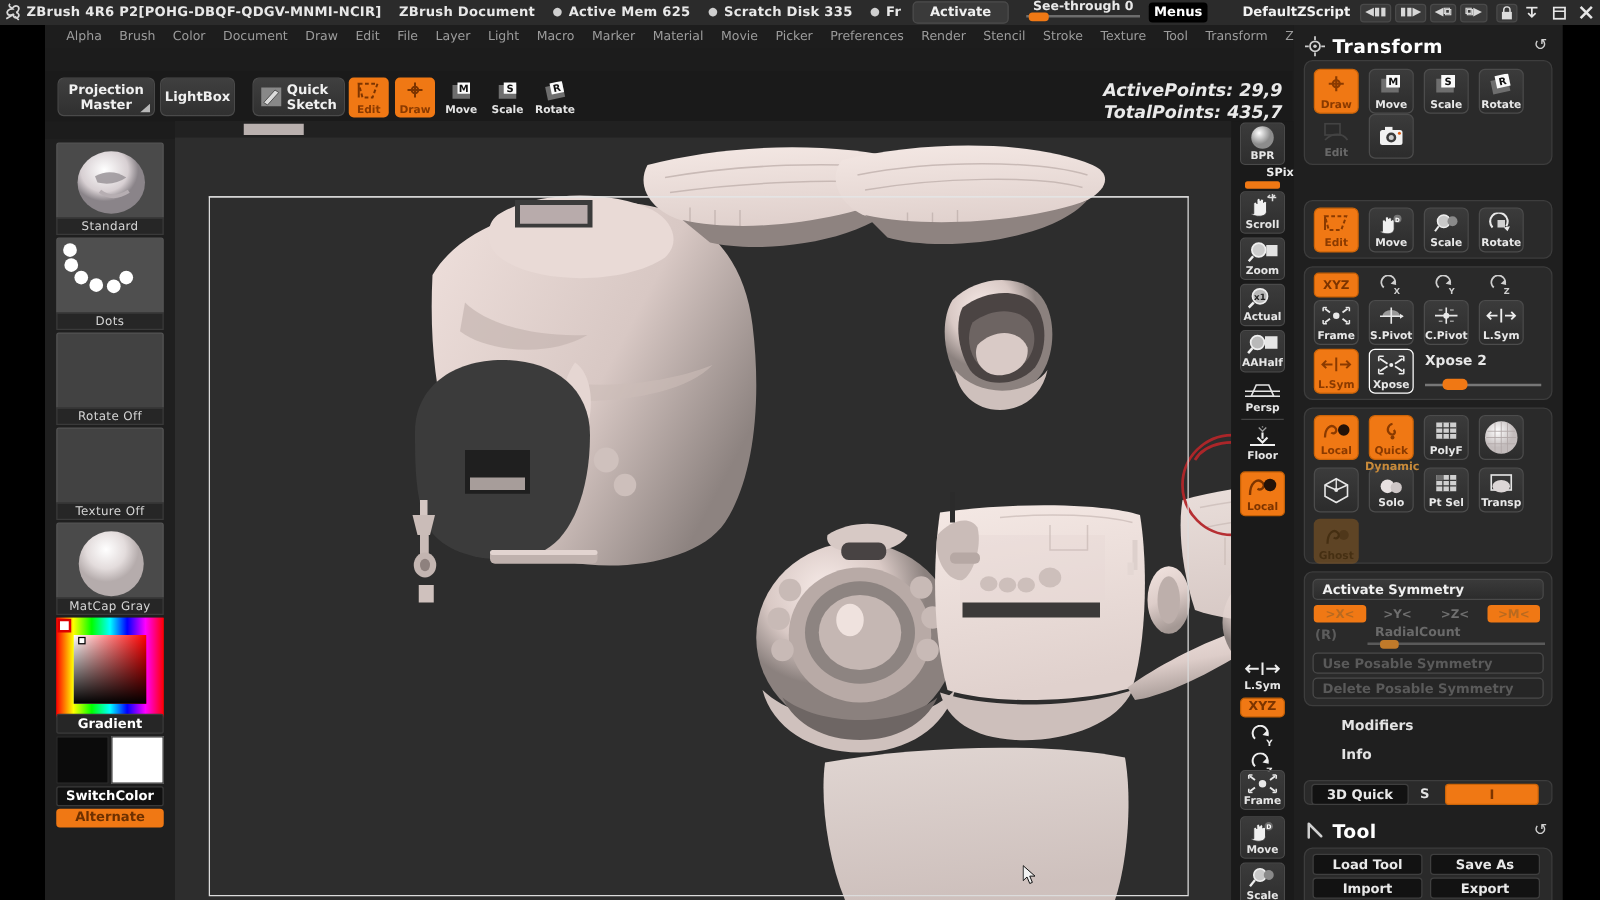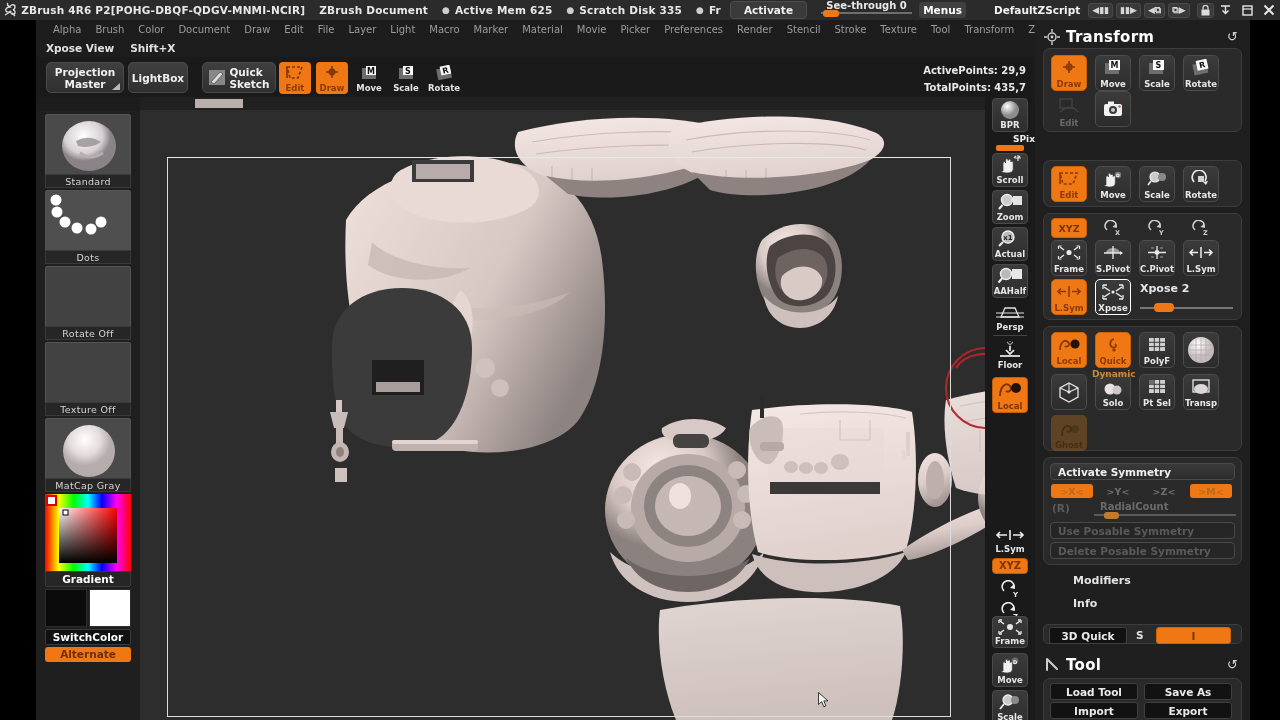--- a/index.html
+++ b/index.html
@@ -27,21 +27,21 @@
   .tb-txt{ margin-right:14px; letter-spacing:.2px; }
   .tb-dot{ color:#cfcfcf; margin-right:5px; font-size:9px; }
   .tb-quicksave{
     background:#3a3a3a; border:1px solid #4d4d4d; border-radius:4px;
     padding:2px 13px; font-size:10.5px; color:#f0f0f0; margin:0 7px;
   }
   .tb-slider{ display:flex; flex-direction:column; width:112px; margin:0 7px; position:relative; height:20px;}
   .tb-slider .lbl{ font-size:10px; text-align:center; color:#e8e8e8; line-height:11px;}
   .tb-slider .track{ height:2px; background:#6d6d6d; margin-top:1px; position:relative; }
   .tb-slider .knob{ position:absolute; left:2px; top:-2px; width:16px; height:7px; background:#f07814; border-radius:3px;}
-  .tb-menus{ background:#404040; color:#fff; border-radius:3px; padding:2px 4px; font-size:10.5px; margin-right:4px;}
+  .tb-menus{ background:#000000; color:#fff; border-radius:3px; padding:2px 4px; font-size:10.5px; margin-right:4px;}
   .tb-zscript{ font-size:10.5px; margin-right:8px; color:#f2f2f2;margin-left:24px;}
   .tb-arrowbtn{ background:#3a3a3a; border:1px solid #4a4a4a; border-radius:3px; height:15px; display:flex;
     align-items:center; padding:0 3px; margin-right:3px; color:#d7d7d7; font-size:9px; }
   .tb-sq{ background:#3a3a3a; border:1px solid #4a4a4a; border-radius:3px; width:21px;height:15px;
     display:flex;align-items:center;justify-content:center;margin-left:4px;}
   .tb-spacer{ flex:1; }
   .winbtn{ width:27px; height:20px; display:flex; align-items:center; justify-content:center;
     font-size:12px; color:#e6e6e6; }
 
   
@@ -82,21 +82,21 @@
   .mode-txt{ position:absolute; font-size:10.5px; font-weight:bold; color:#e4e4e4;}
   .mode-txt.dim{ color:#5e5e5e; }
   .pill-on{ position:absolute; background:#f07814; border-radius:4px; color:#7c3400;
     font-size:10.5px; font-weight:bold; display:flex;align-items:center;justify-content:center;}
   .sld{ position:absolute; height:13px; }
   .sld .bar{ position:absolute; left:0; right:0; bottom:2px; height:2px; background:#6d6d6d;}
   .sld .knob{ position:absolute; bottom:-1px; width:17px; height:8px; background:#f07814; border-radius:3px;}
   .sld .knob.grey{ background:#7d6a55; }
   .sld .cap{ position:absolute; left:0; top:-2px; font-size:10.5px; font-weight:bold; color:#ededed; white-space:nowrap;}
   .sld .cap.dim{ color:#5d5d5d; }
-  .ptinfo{ position:absolute; right:6px; font-size:10px; font-weight:bold; color:#e9e9e9; white-space:nowrap;}
+  .ptinfo{ position:absolute; right:6px; font-size:14px; font-weight:bold; color:#e9e9e9; white-space:nowrap;font-style:italic;}
 
   
   .lefttray{ position:absolute; left:36px; top:111px; width:112px; height:623px; background:#1f1f1f; }
   .leftrail{ position:absolute; left:0; top:20px; width:36px; height:700px; background:#000; }
   .lefttray .thumb{
     position:absolute; left:9px; width:86px;
     background:linear-gradient(#555,#3e3e3e);
     border:1px solid #555; border-radius:2px;
   }
   .thumblabel{
@@ -258,24 +258,20 @@
       <div class="mi">Render</div>
       <div class="mi">Stencil</div>
       <div class="mi">Stroke</div>
       <div class="mi">Texture</div>
       <div class="mi">Tool</div>
       <div class="mi">Transform</div>
       <div class="mi">Zplugin</div>
       <div class="mi">Zscript</div>
     </div>
 
-  <div class="row2" id="row2">
-      <span>Xpose View</span>
-      <span>Shift+X</span>
-    </div>
 
   <div class="shelf">
     <div class="shelfbtn flat" style="left:46px;top:5px;width:78px;height:31px;flex-direction:column;position:absolute;">
       <div>Projection</div>
       <div>Master</div>
       <svg style="position:absolute;right:3px;bottom:2px" width="8" height="7" viewBox="0 0 8 7">
           <path d="M0 7 L8 7 L8 0 Z" fill="#b9b9b9"></path>
         </svg>
     </div>
     <div class="shelfbtn flat" style="left:128px;top:5px;width:60px;height:31px;">LightBox</div>

